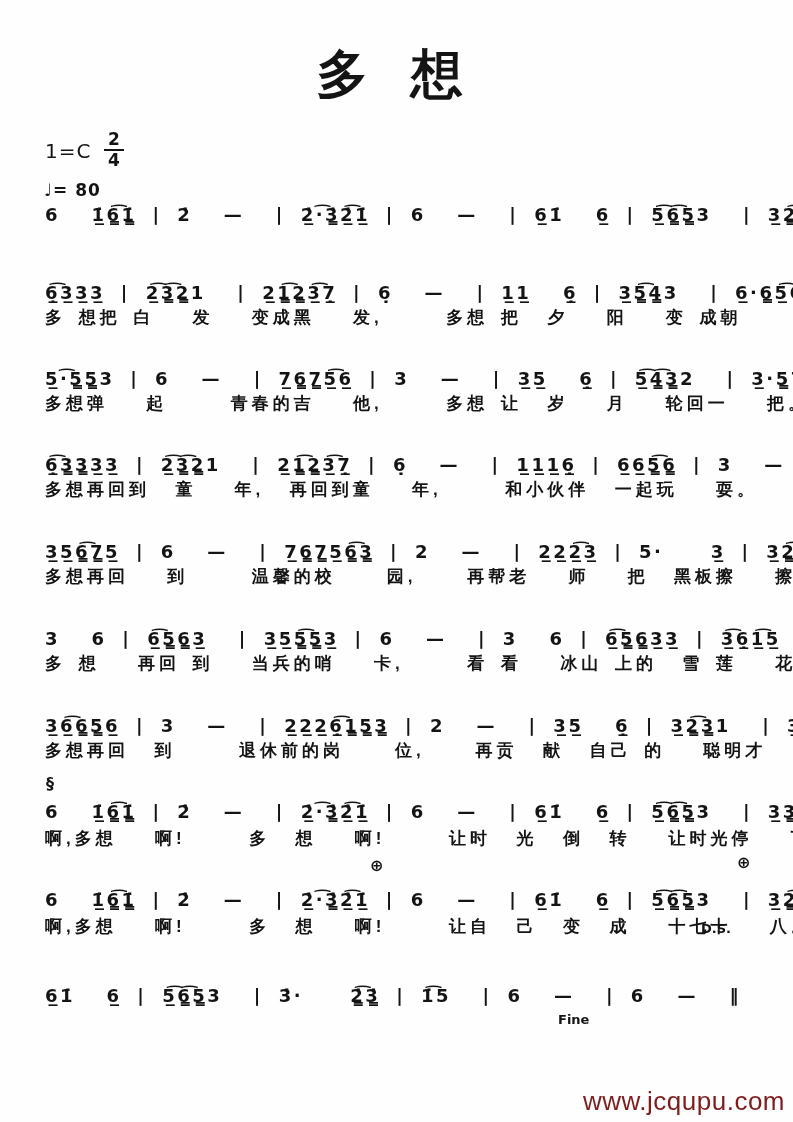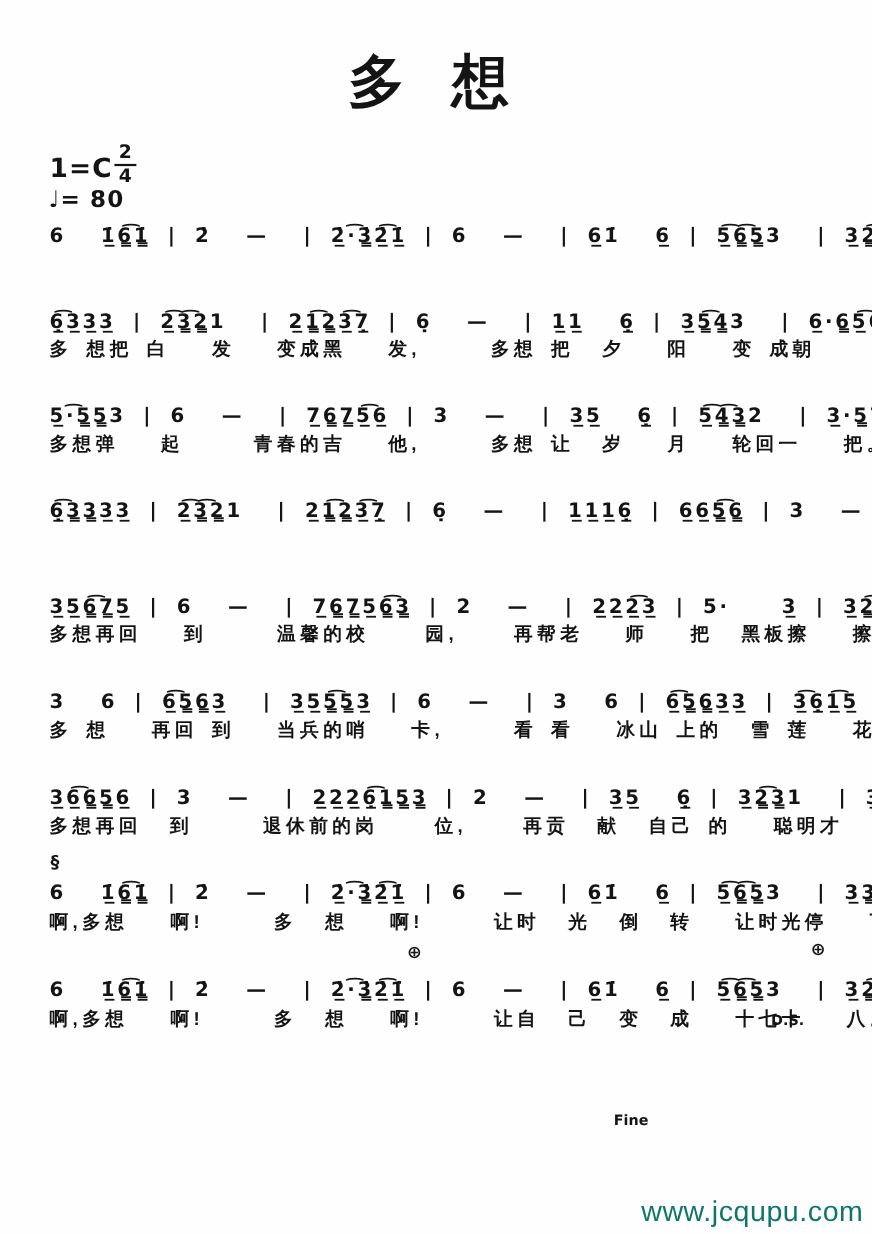--- a/index.html
+++ b/index.html
@@ -22,31 +22,31 @@
   .credits{
     position:absolute;top:126px;right:22px;
     text-align:right;
     font-size:20px;font-weight:600;
     letter-spacing:4px;line-height:32px;
     font-family:"Liberation Sans",sans-serif;
     white-space:pre;
   }
   .keysig{
     position:absolute;top:139px;left:45px;
-    font-size:24px;font-weight:bold;letter-spacing:1px;
+    font-size:20px;font-weight:normal;letter-spacing:1px;
   }
   .timesig{
     position:absolute;top:130px;left:104px;
     font-size:17px;font-weight:bold;text-align:center;line-height:19px;
   }
   .timesig .num{display:block;padding:0 4px;}
   .timesig .num.top{border-bottom:2px solid #141414;}
   .tempo{
-    position:absolute;top:169px;left:44px;
-    font-size:21px;font-weight:bold;letter-spacing:1px;
+    position:absolute;top:180px;left:44px;
+    font-size:17px;font-weight:bold;letter-spacing:1px;
   }
   .notes{
     position:absolute;left:45px;
     font-family:"DejaVu Sans",sans-serif;
     font-size:18px;font-weight:bold;
     white-space:pre;
     letter-spacing:2.5px;word-spacing:7px;
     line-height:30px;
   }
   .lyrics{
@@ -58,21 +58,21 @@
     line-height:24px;
   }
   .mark{
     position:absolute;
     font-size:16px;font-weight:bold;
     font-family:"DejaVu Sans",sans-serif;
   }
   .small{font-size:13px;}
   .watermark{
     position:absolute;top:1086px;right:8px;
-    font-size:26px;color:#0f766e;
+    font-size:26px;color:#7f1d1d;
     font-family:"Liberation Sans",sans-serif;
     letter-spacing:0.5px;
   }
 </style>
 </head>
 <body>
 
 <div id="page">
 
   <div class="title">多 想</div>
@@ -89,37 +89,39 @@
 
   <div class="notes" style="top:200px">6  1̲̇6̳͡1̳̇ | 2̇  —  | 2̲̇·͡3̳̇2̲̇͡1̲̇ | 6  —  | 6̲1̇  6̲ | 5̲͡6̳͡5̳3  | 3̲2̳͡3̳1̲͡5̣̲ | 6̣  — ) |</div>
 
   <div class="notes" style="top:278px">6̣̲͡3̲3̲3̲ | 2̲͡3̳͡2̳1  | 2̲1̳͡2̳3̲͡7̣̲ | 6̣  —  | 1̲1̲  6̣̲ | 3̲5̳͡4̳3  | 6̲·6̳5̲͡6̲  | 3  —  |</div>
   <div class="lyrics" style="top:306px">多 想把 白   发   变成黑   发,     多想 把  夕   阳   变 成朝    霞。</div>
 
   <div class="notes" style="top:364px">5̲·͡5̳5̳3 | 6  —  | 7̲6̳7̳5̲͡6̲ | 3  —  | 3̲5̲  6̣̲ | 5̲͡4̳͡3̳2  | 3̲·5̳7̳͡5̲ | 6  —  |</div>
   <div class="lyrics" style="top:392px">多想弹   起     青春的吉   他,     多想 让  岁   月   轮回一   把。</div>
 
   <div class="notes" style="top:450px">6̣̲͡3̳3̳3̲3̲ | 2̲͡3̳͡2̳1  | 2̲1̳͡2̳3̲͡7̣̲ | 6̣  —  | 1̲1̲1̲6̣̲ | 6̲6̲5̳͡6̳ | 3  —  | 3  —  |</div>
+  <div class="lyrics" style="top:478px">多想再回到  童   年,  再回到童   年,     和小伙伴  一起玩   耍。</div>
 
   <div class="notes" style="top:537px">3̲5̲6̳͡7̳5̲ | 6  —  | 7̲6̳7̳5̲6̳͡3̳ | 2  —  | 2̲2̲2̲͡3̲ | 5·   3̲ | 3̲2̳͡3̳1̲͡5̣̲ | 6̣  —  |</div>
   <div class="lyrics" style="top:565px">多想再回   到     温馨的校    园,    再帮老   师   把  黑板擦   擦。</div>
 
   <div class="notes" style="top:624px">3  6 | 6̲͡5̳6̳3̲  | 3̲5̲5̳͡5̳3̲ | 6  —  | 3  6 | 6̲͡5̳6̳3̲3̲ | 3̲͡6̣̲1̲͡5̲ | 3  —  |</div>
   <div class="lyrics" style="top:652px">多 想   再回 到   当兵的哨   卡,     看 看   冰山 上的  雪 莲   花。</div>
 
   <div class="notes" style="top:711px">3̲6̲͡6̳5̳6̲ | 3  —  | 2̲2̲2̲6̣̲͡1̳5̳3̳ | 2  —  | 3̲5̲  6̣̲ | 3̲2̳͡3̳1  | 3̲2̳͡3̳1̲͡5̣̲ | 6̣  —  |</div>
   <div class="lyrics" style="top:739px">多想再回  到     退休前的岗    位,    再贡  献  自己 的   聪明才   华。</div>
 
   <span class="mark" style="top:774px;left:46px">§</span>
   <div class="notes" style="top:797px">6  1̲̇6̳͡1̳̇ | 2̇  —  | 2̲̇·͡3̳̇2̲̇͡1̲̇ | 6  —  | 6̲1̇  6̲ | 5̲͡6̳͡5̳3  | 3̲3̳1̳͡2̲5̲ | 3  —  |</div>
   <div class="lyrics" style="top:827px">啊,多想   啊!     多  想   啊!     让时  光  倒  转   让时光停   下。</div>
 
   <span class="mark" style="top:856px;left:370px">⊕</span>
   <span class="mark" style="top:853px;left:737px">⊕</span>
   <div class="notes" style="top:885px">6  1̲̇6̳͡1̳̇ | 2̇  —  | 2̲̇·͡3̳̇2̲̇͡1̲̇ | 6  —  | 6̲1̇  6̲ | 5̲͡6̳͡5̳3  | 3̲2̳͡3̳1̲͡5̣̲ | 6̣  —  ‖</div>
   <div class="lyrics" style="top:915px">啊,多想   啊!     多  想   啊!     让自  己  变  成   十七十   八。</div>
   <span class="mark small" style="top:921px;left:701px">D.S.</span>
 
+  <div class="notes" style="top:981px">6̲1̇  6̲ | 5̲͡6̳͡5̳3  | 3̇·   2̳̇͡3̳̇ | 1̇͡5  | 6  —  | 6  —  ‖</div>
   <span class="mark small" style="top:1012px;left:558px;font-weight:bold">Fine</span>
 
   <div class="watermark">www.jcqupu.com</div>
 
 </div>
 
 </body></html>

